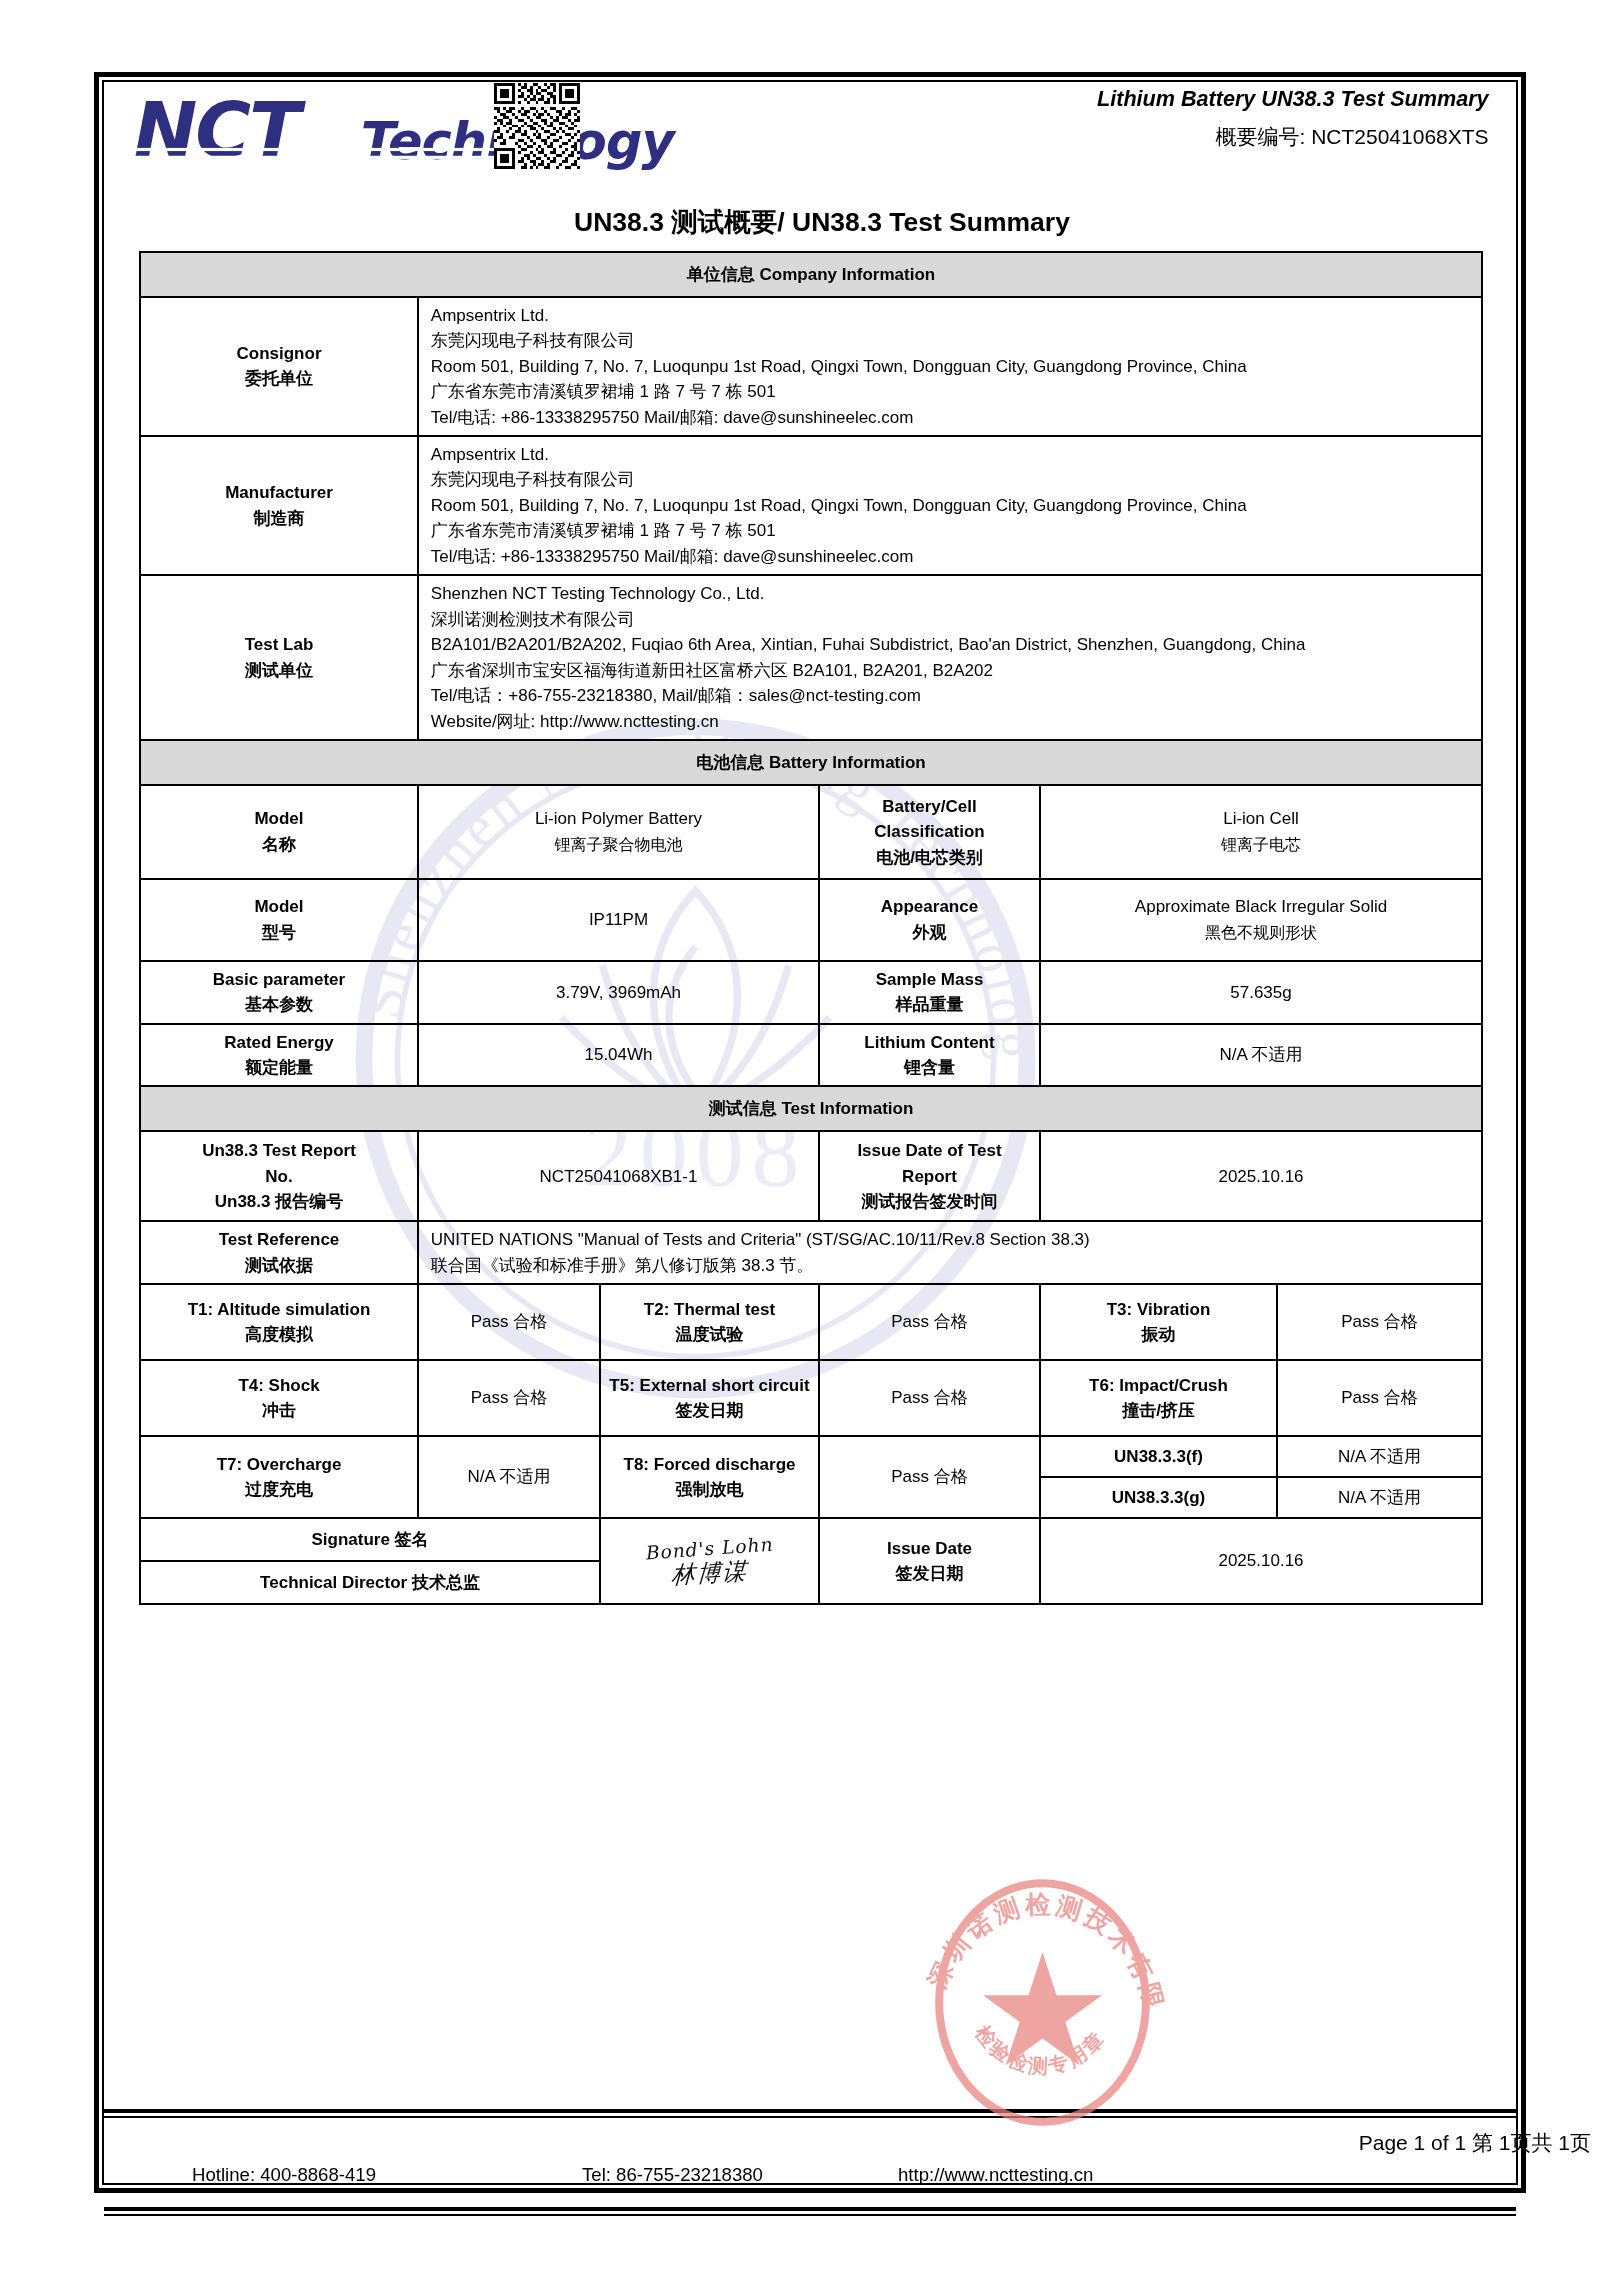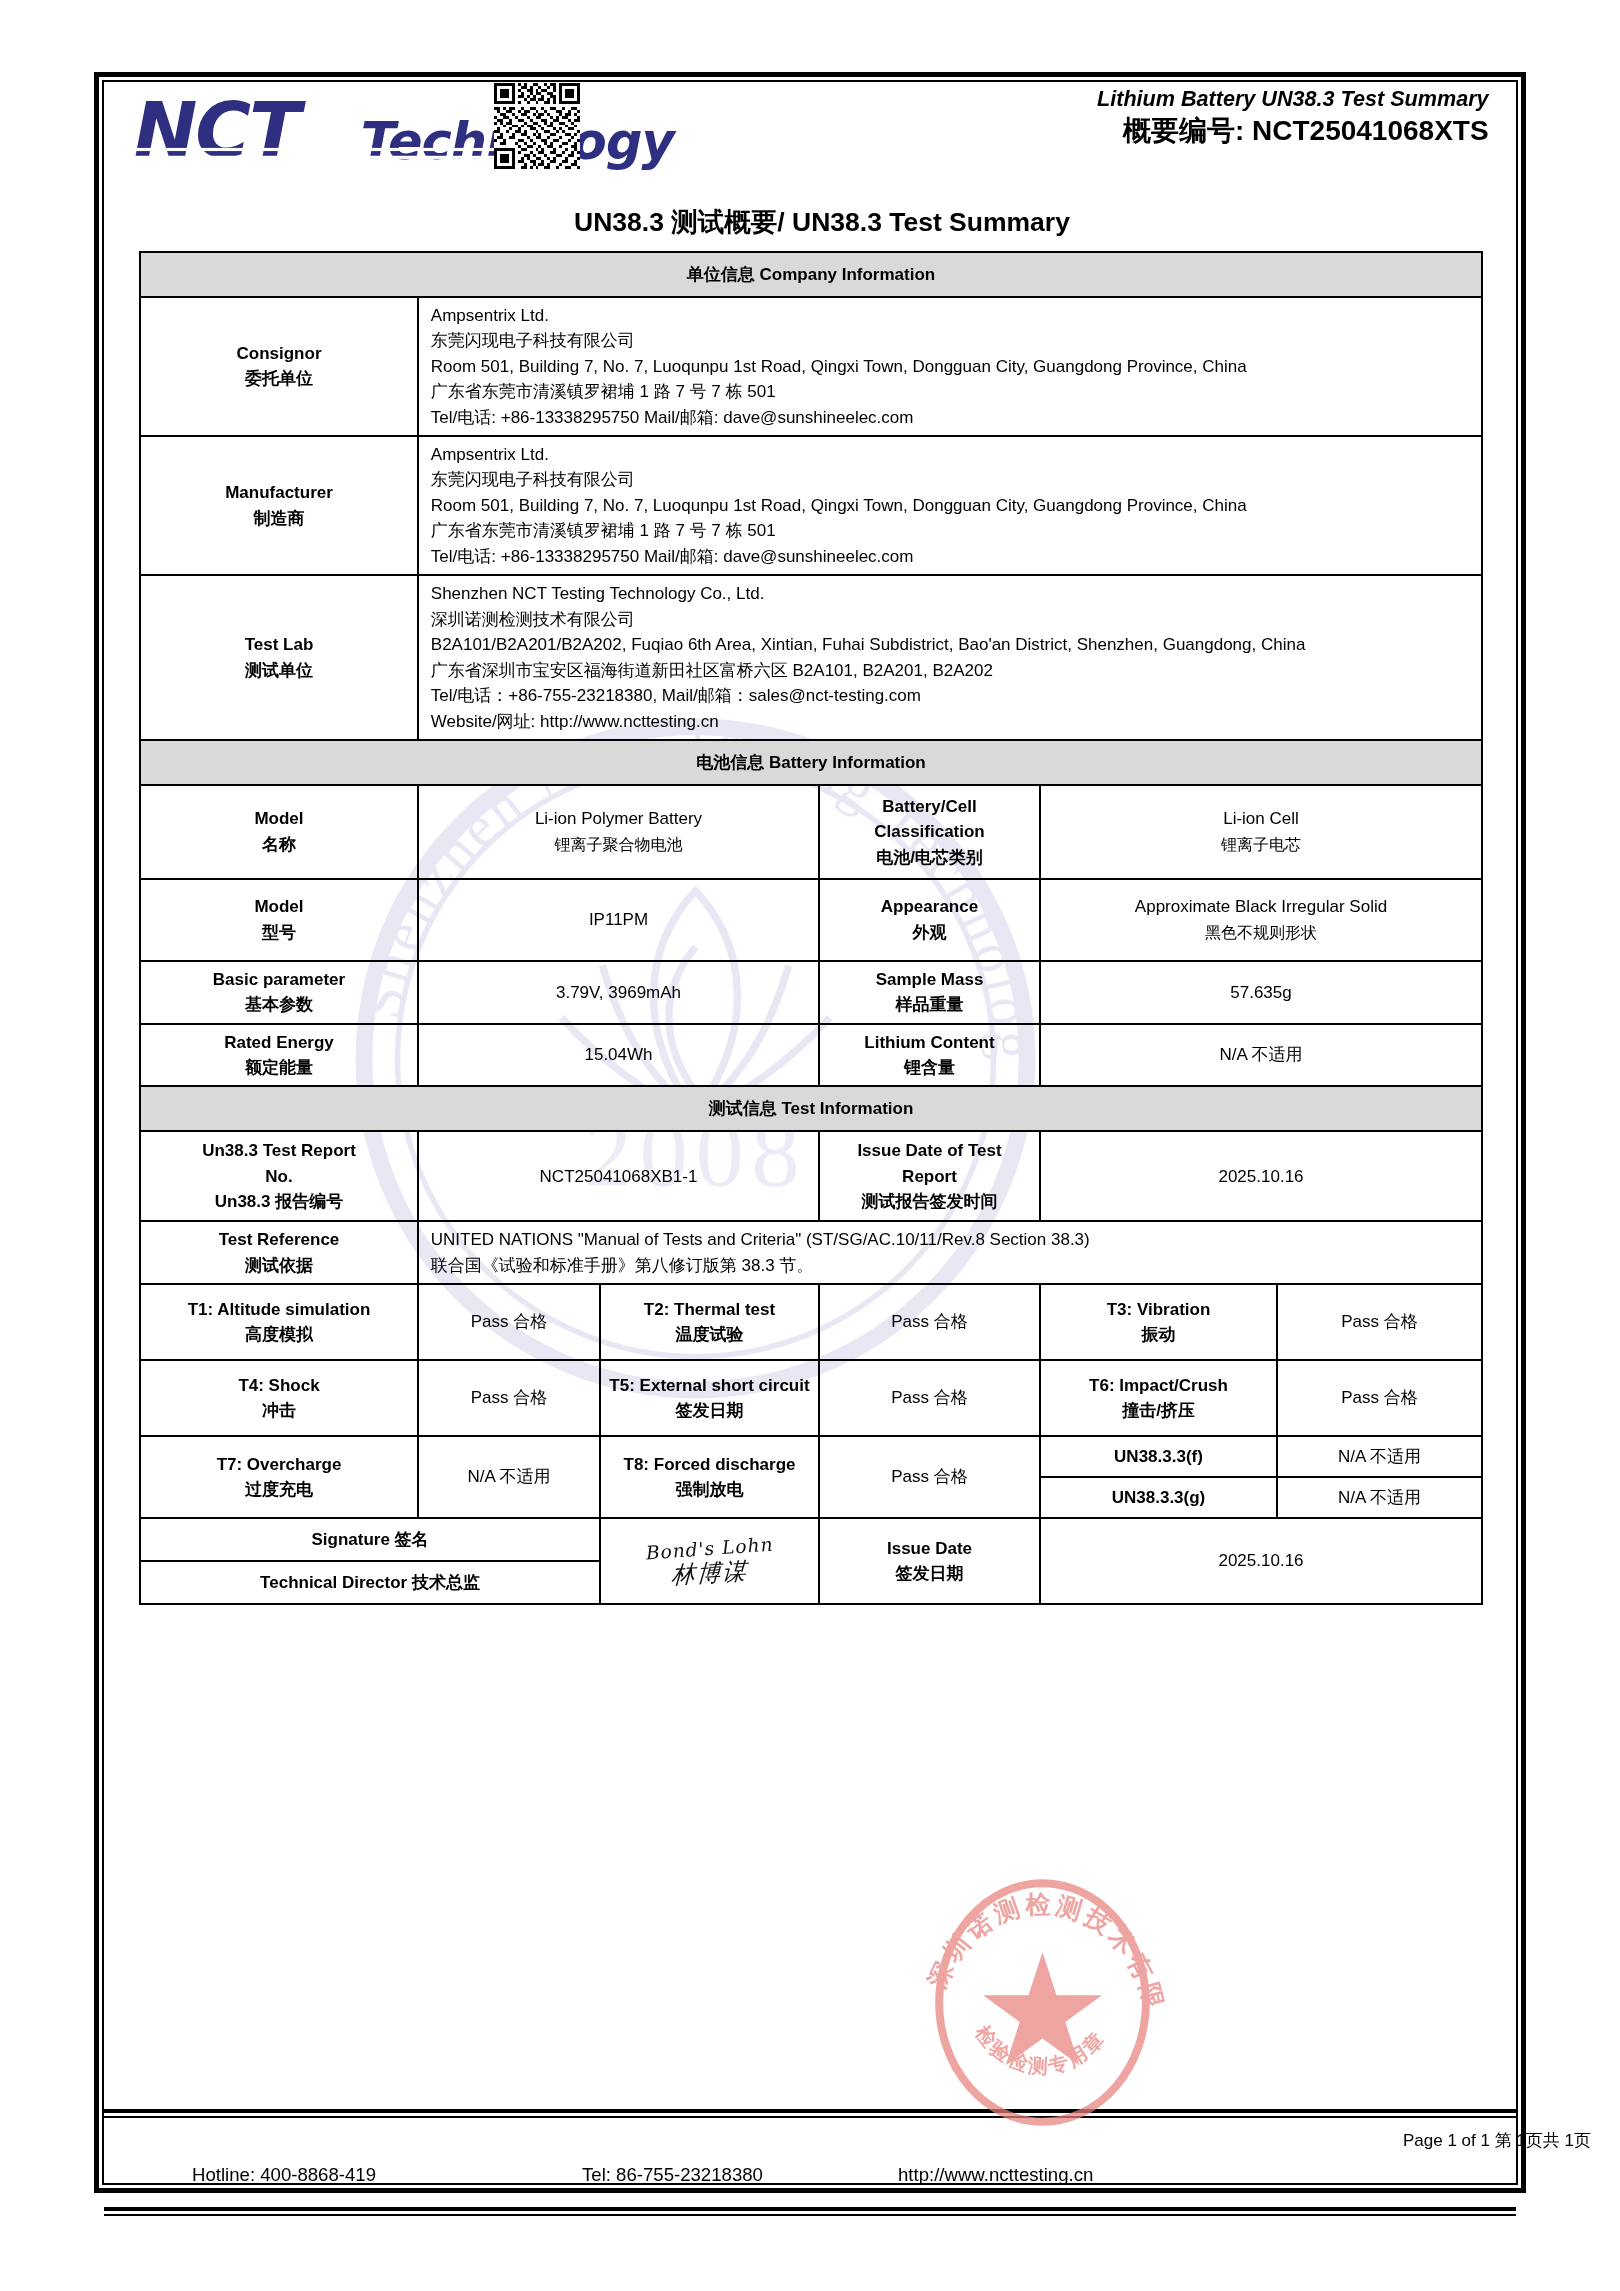--- a/index.html
+++ b/index.html
@@ -110,24 +110,24 @@
     width: 745px;
   }
   .header-title .line1 {
     font-style: italic;
     font-weight: bold;
     font-size: 21.6px;
     line-height: 29px;
     letter-spacing: 0px;
   }
   .header-title .line2 {
-    font-weight: bold;
-    font-size: 28px;
+    font-weight: normal;
+    font-size: 21px;
     line-height: 29px;
-    margin-top: 3px;
+    margin-top: 9px;
   }
 
   
   .main-title {
     position: absolute;
     left: 104px;
     top: 206px;
     width: 1412px;
     text-align: center;
     font-weight: bold;
@@ -238,21 +238,21 @@
     width: 1412px;
     z-index: 4;
   }
   .rule-thick { height: 3.9px; background: #000; }
   .rule-gap { height: 2.9px; }
   .rule-thin { height: 2px; background: #000; }
   .page-num {
     position: absolute;
     right: 29px;
     top: 2129px;
-    font-size: 17px;
+    font-size: 21px;
     font-weight: normal;
     z-index: 4;
   }
   .footer-row {
     position: absolute;
     left: 104px;
     top: 2164px;
     width: 1412px;
     height: 33px;
     z-index: 4;

